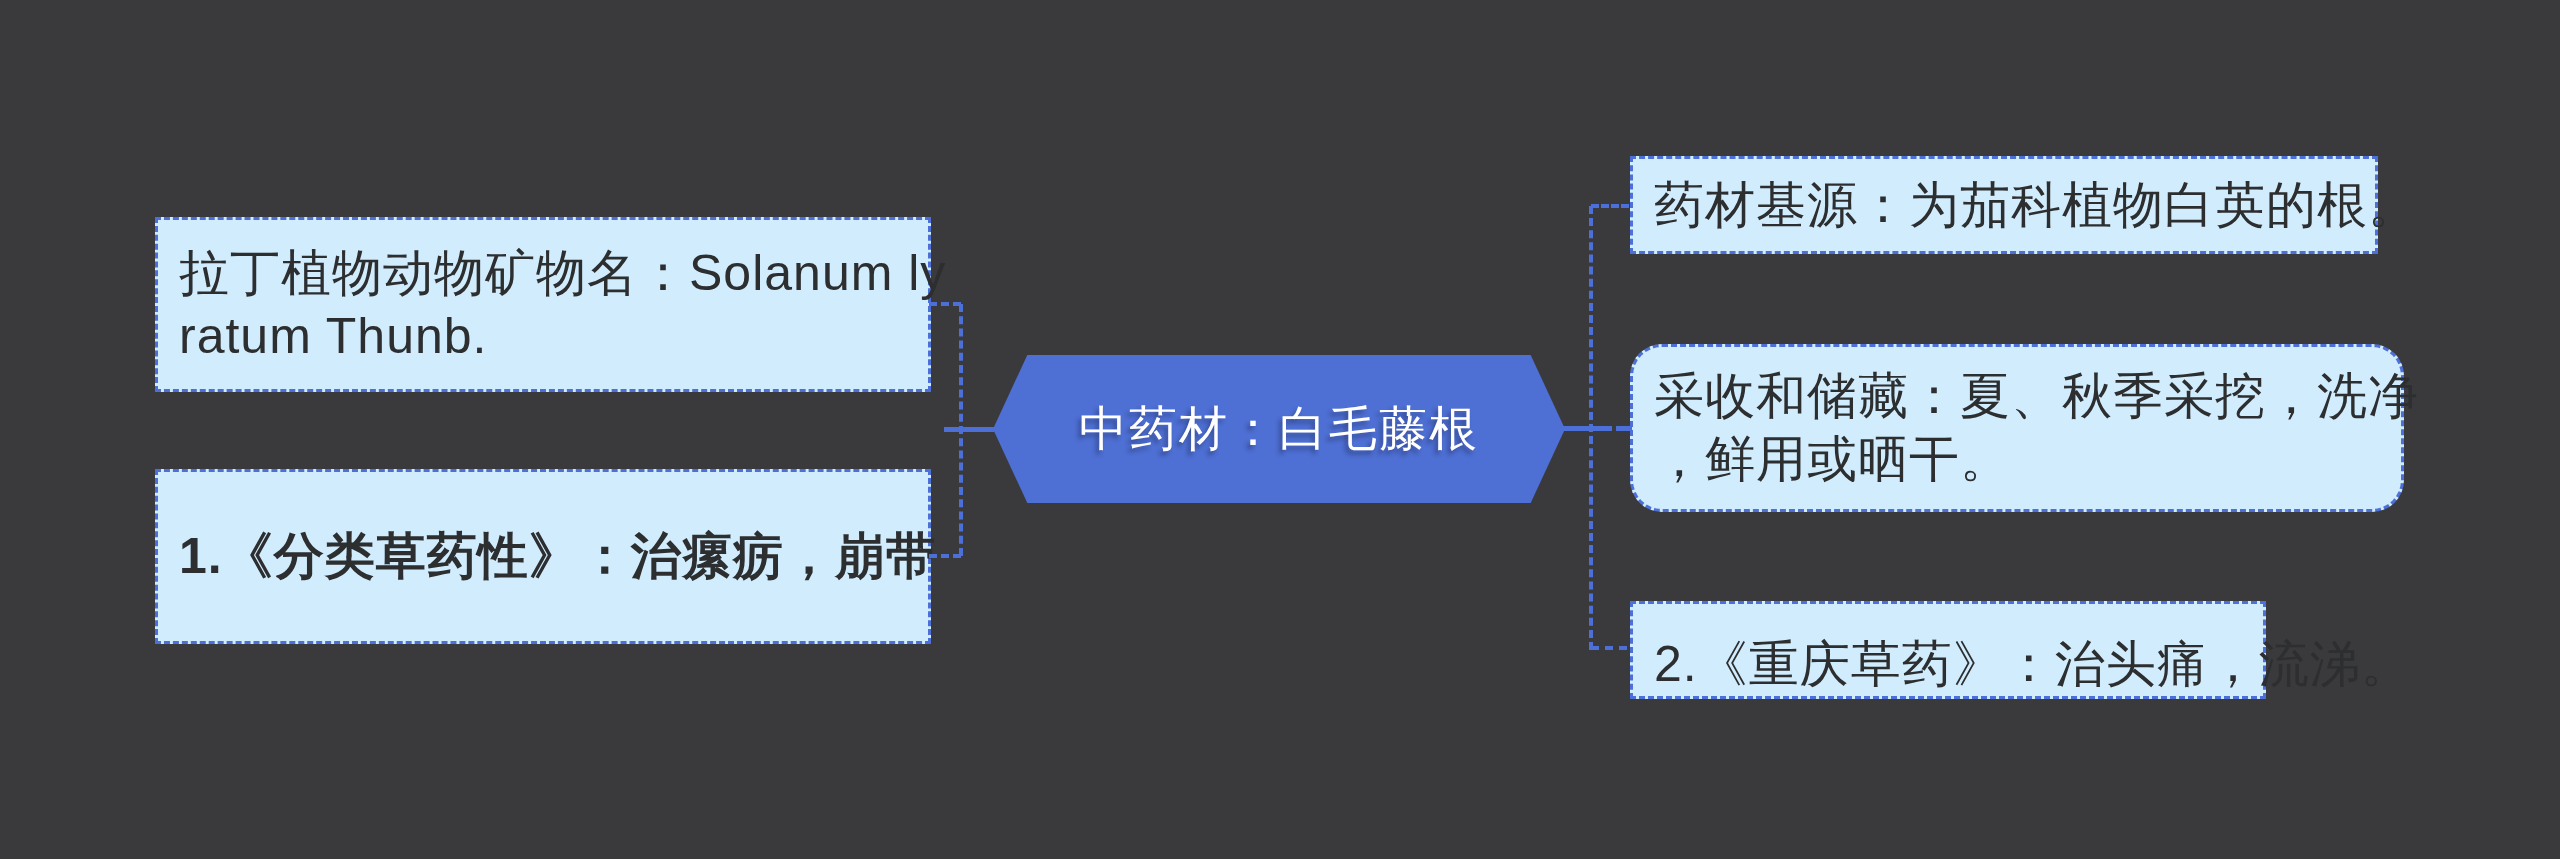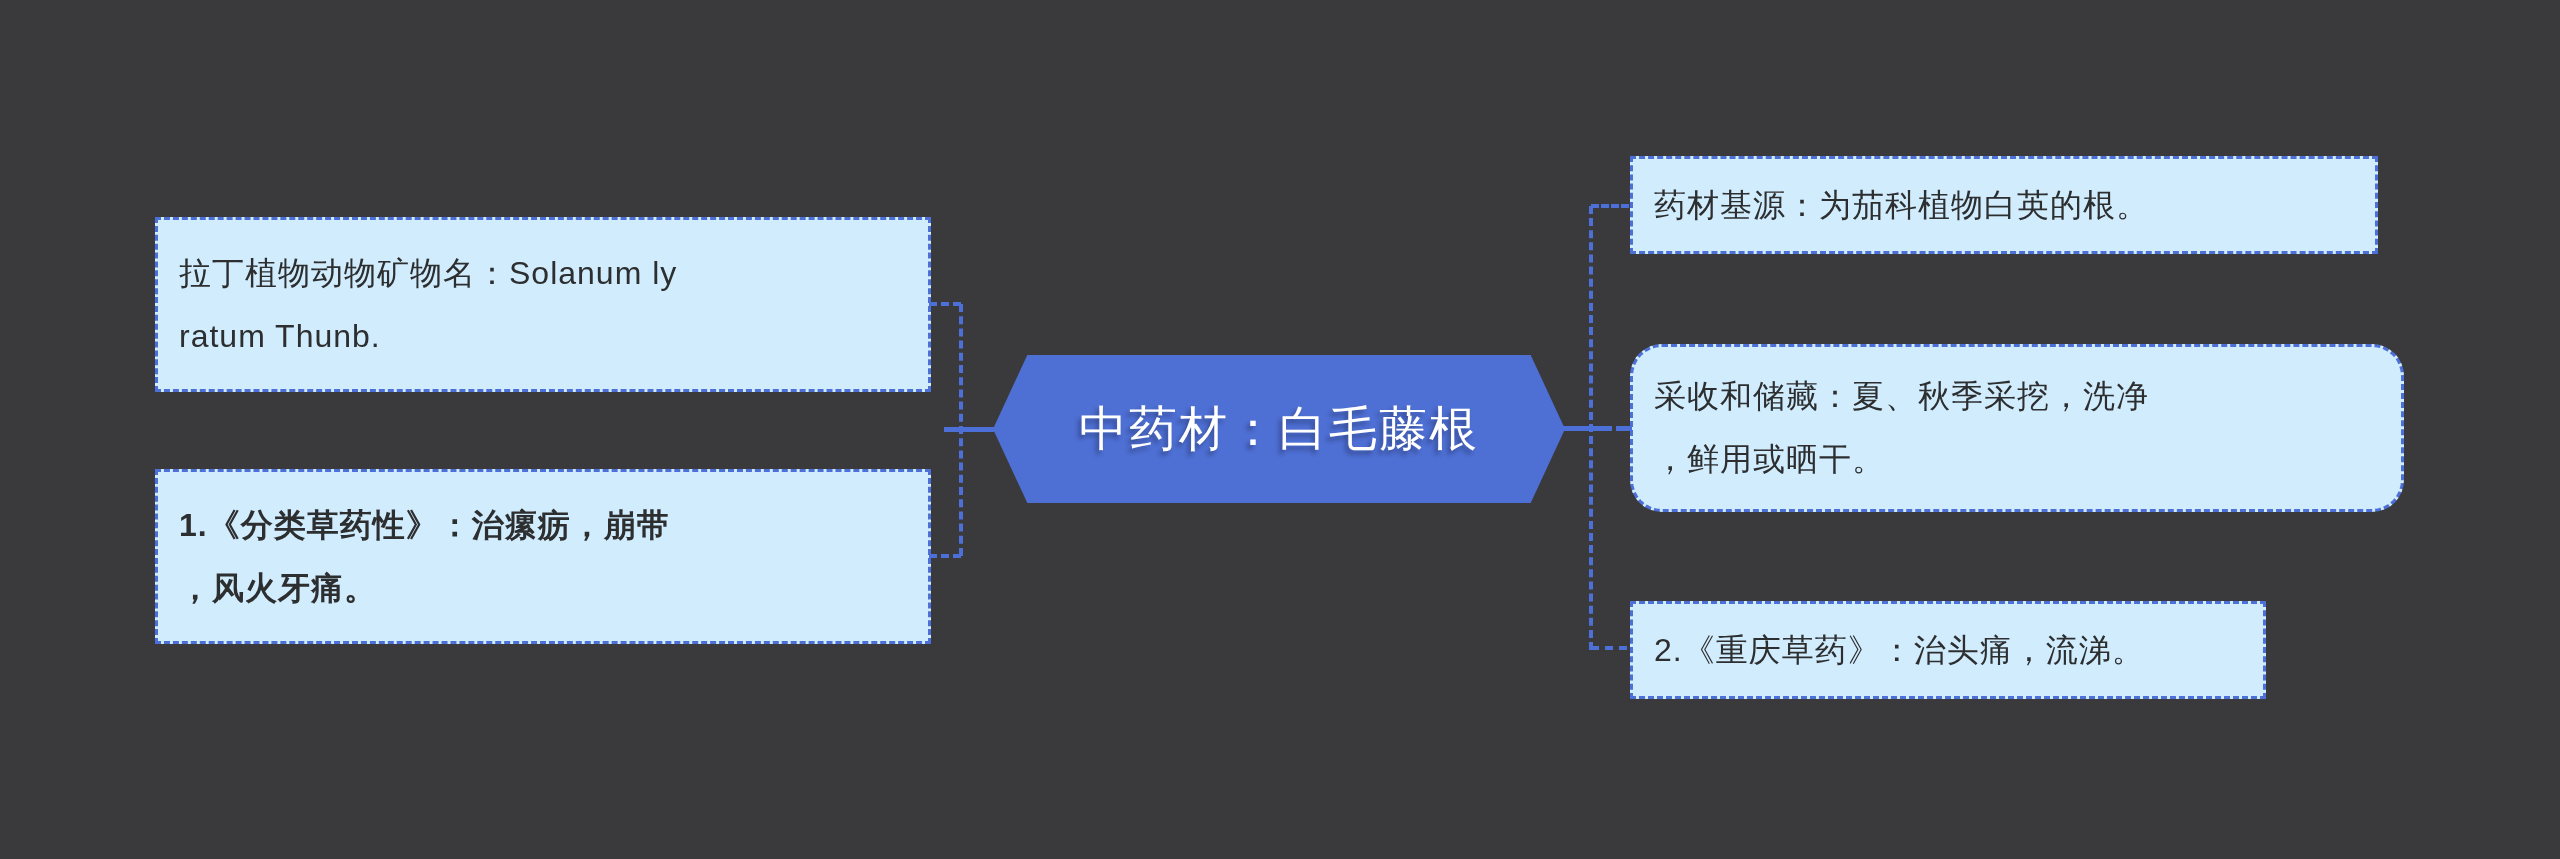--- a/index.html
+++ b/index.html
@@ -15,35 +15,35 @@
     background: #3a3a3c;
     overflow: hidden;
   }
   
   .node {
     position: absolute;
     box-sizing: border-box;
     background: #d1ecfc;
     border: 3px dashed #4c70d8;
     color: #2c2e30;
-    font-size: 32px;
+    font-size: 50px;
     line-height: 63px;
     display: flex;
     flex-direction: column;
     justify-content: center;
     padding: 0 21px;
     letter-spacing: 1px;
   }
   .node .line { white-space: nowrap; }
 
   .n-l1 { left: 155px;  top: 217px; width: 776px; height: 175px; }
   .n-l2 { left: 155px;  top: 469px; width: 776px; height: 175px; font-weight: bold; }
   .n-r1 { left: 1630px; top: 156px; width: 748px; height: 98px;  }
   .n-r2 { left: 1630px; top: 344px; width: 774px; height: 168px; border-radius: 32px; }
-  .n-r3 { left: 1630px; top: 601px; width: 636px; height: 98px;  }
+  .n-r3 { left: 1630px; top: 601px; width: 636px; height: 98px; justify-content: flex-end;  }
 
   
   .root {
     position: absolute;
     left: 993px; top: 355px;
     width: 572px; height: 148px;
     background: #4e6fd3;
     clip-path: polygon(0 50%, 6% 0, 94% 0, 100% 50%, 94% 100%, 6% 100%);
     color: #ffffff;
     font-size: 48px;
@@ -88,21 +88,20 @@
 
 <div class="canvas">
 
   <div class="node n-l1">
     <div class="line">拉丁植物动物矿物名：Solanum ly</div>
     <div class="line">ratum Thunb.</div>
   </div>
 
   <div class="node n-l2">
     <div class="line">1.《分类草药性》：治瘰疬，崩带</div>
-    <div class="line">，风火牙痛。</div>
   </div>
 
   <div class="node n-r1">
     <div class="line">药材基源：为茄科植物白英的根。</div>
   </div>
 
   <div class="node n-r2">
     <div class="line">采收和储藏：夏、秋季采挖，洗净</div>
     <div class="line">，鲜用或晒干。</div>
   </div>

